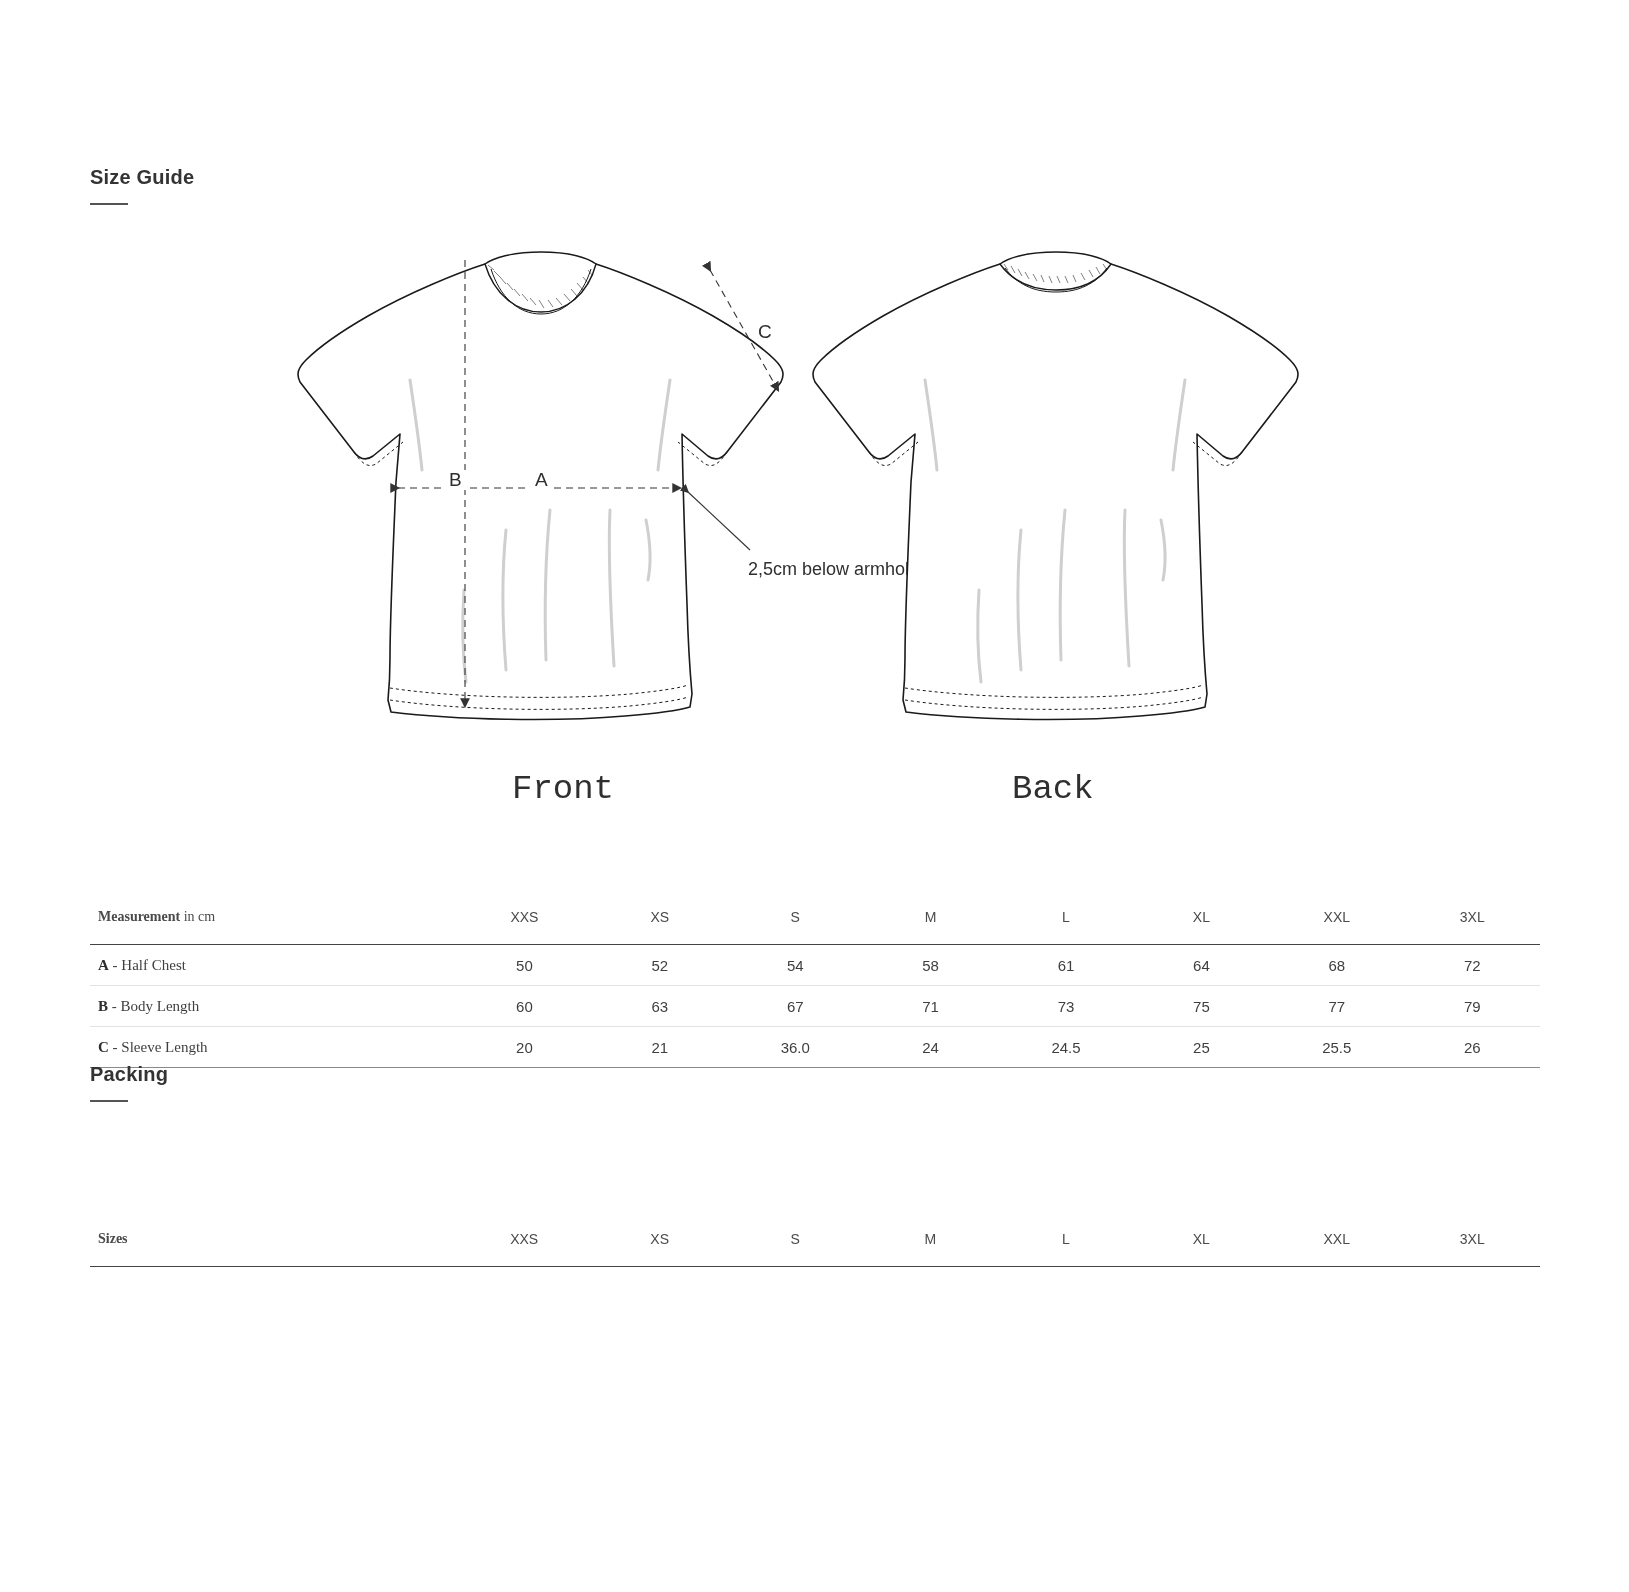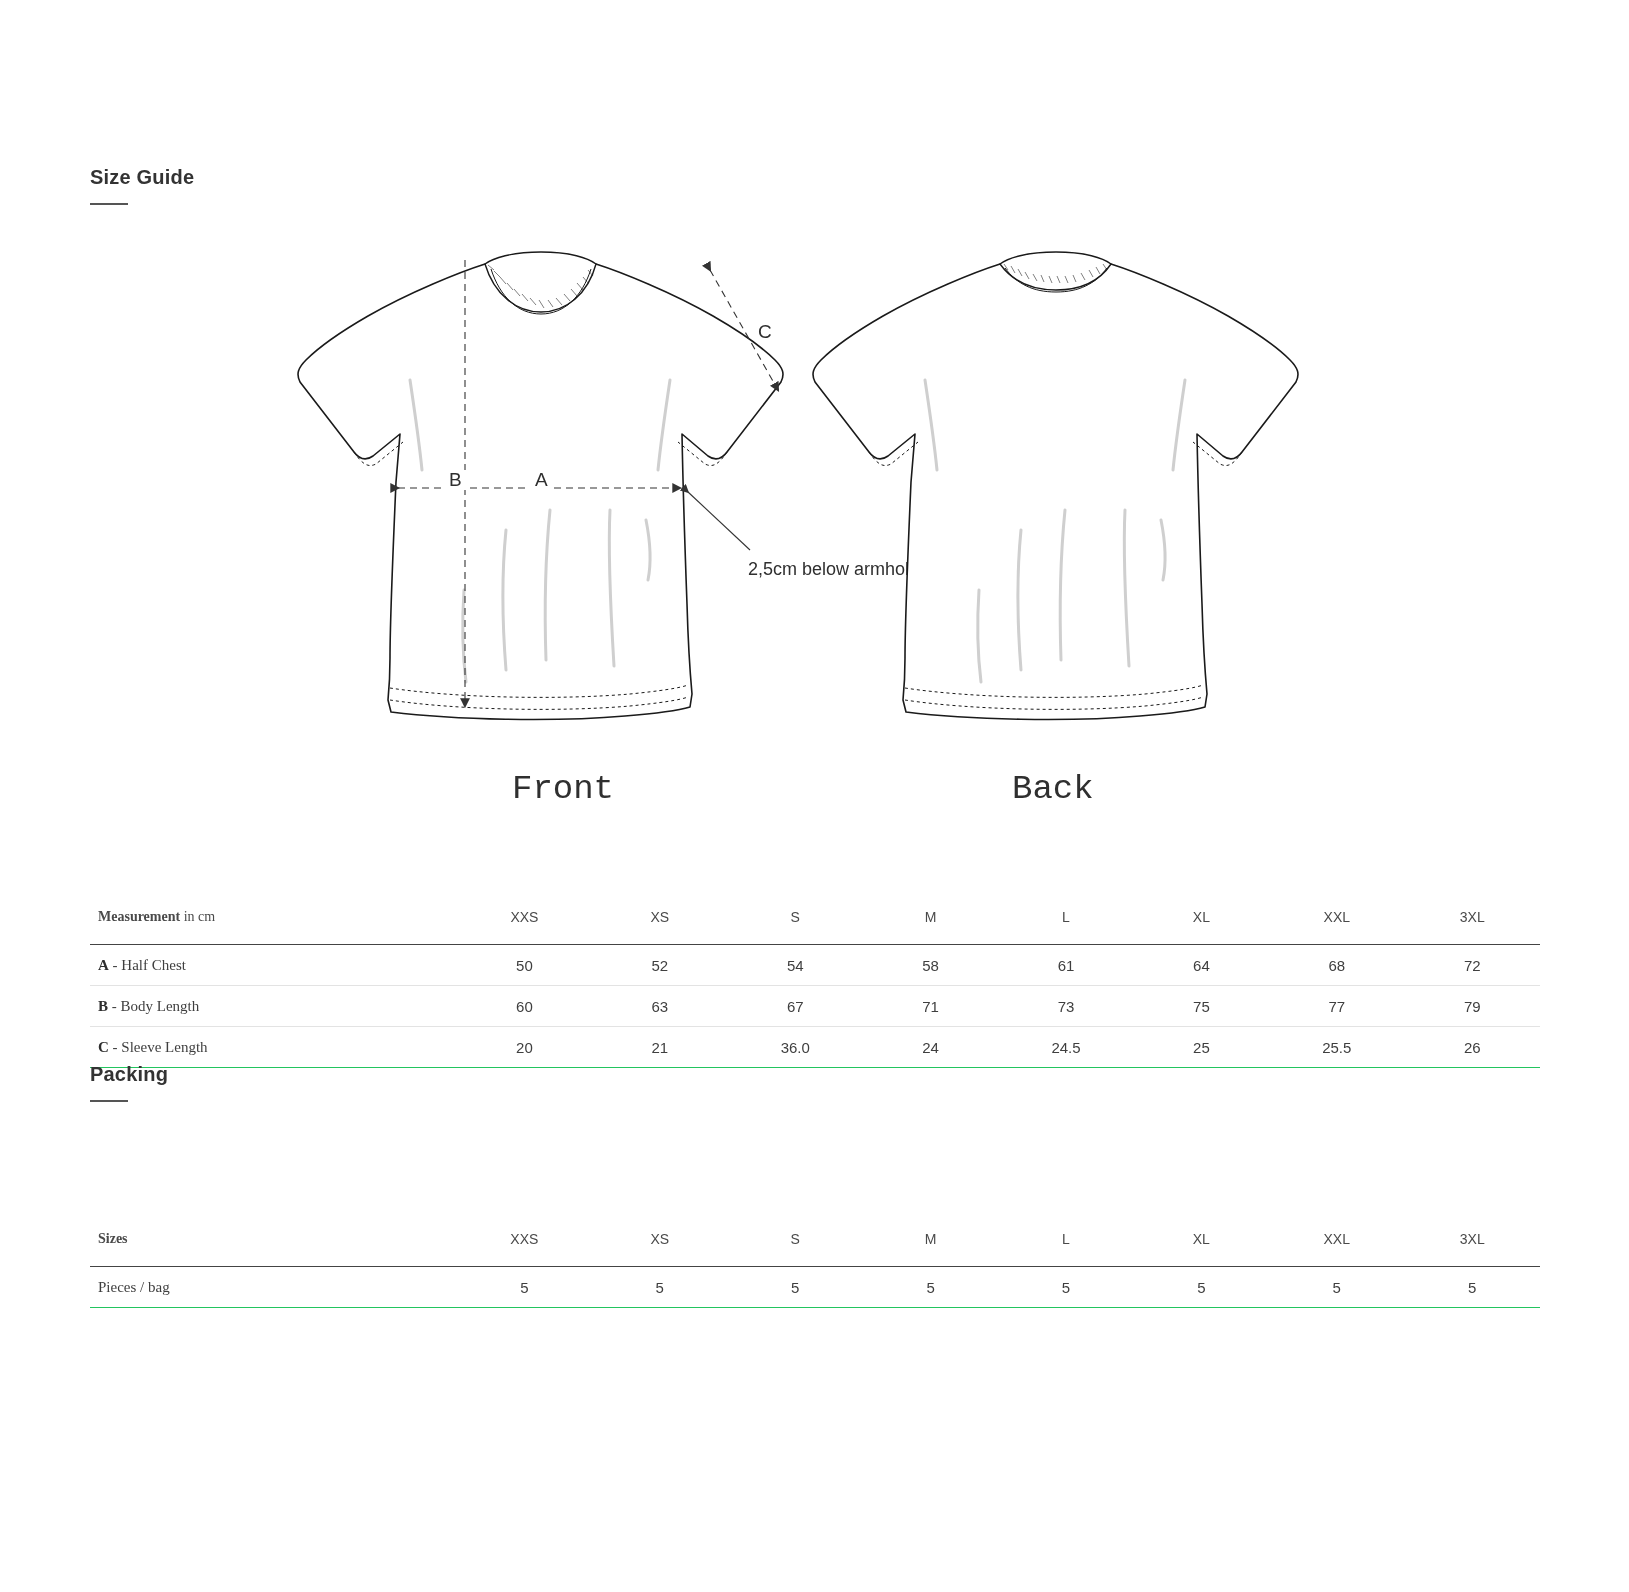--- a/index.html
+++ b/index.html
@@ -324,27 +324,16 @@
         <th class="size-col">XS</th>
         <th class="size-col">S</th>
         <th class="size-col">M</th>
         <th class="size-col hl">L</th>
         <th class="size-col">XL</th>
         <th class="size-col">XXL</th>
         <th class="size-col">3XL</th>
       </tr>
     </thead>
     <tbody>
-      <tr class="body-row">
-        <td class="lbl-col">Pieces / bag</td>
-        <td>5</td>
-        <td>5</td>
-        <td>5</td>
-        <td>5</td>
-        <td>5</td>
-        <td>5</td>
-        <td>5</td>
-        <td>5</td>
-      </tr>
     </tbody>
   </table>
 
 </div>
 
 </body></html>

